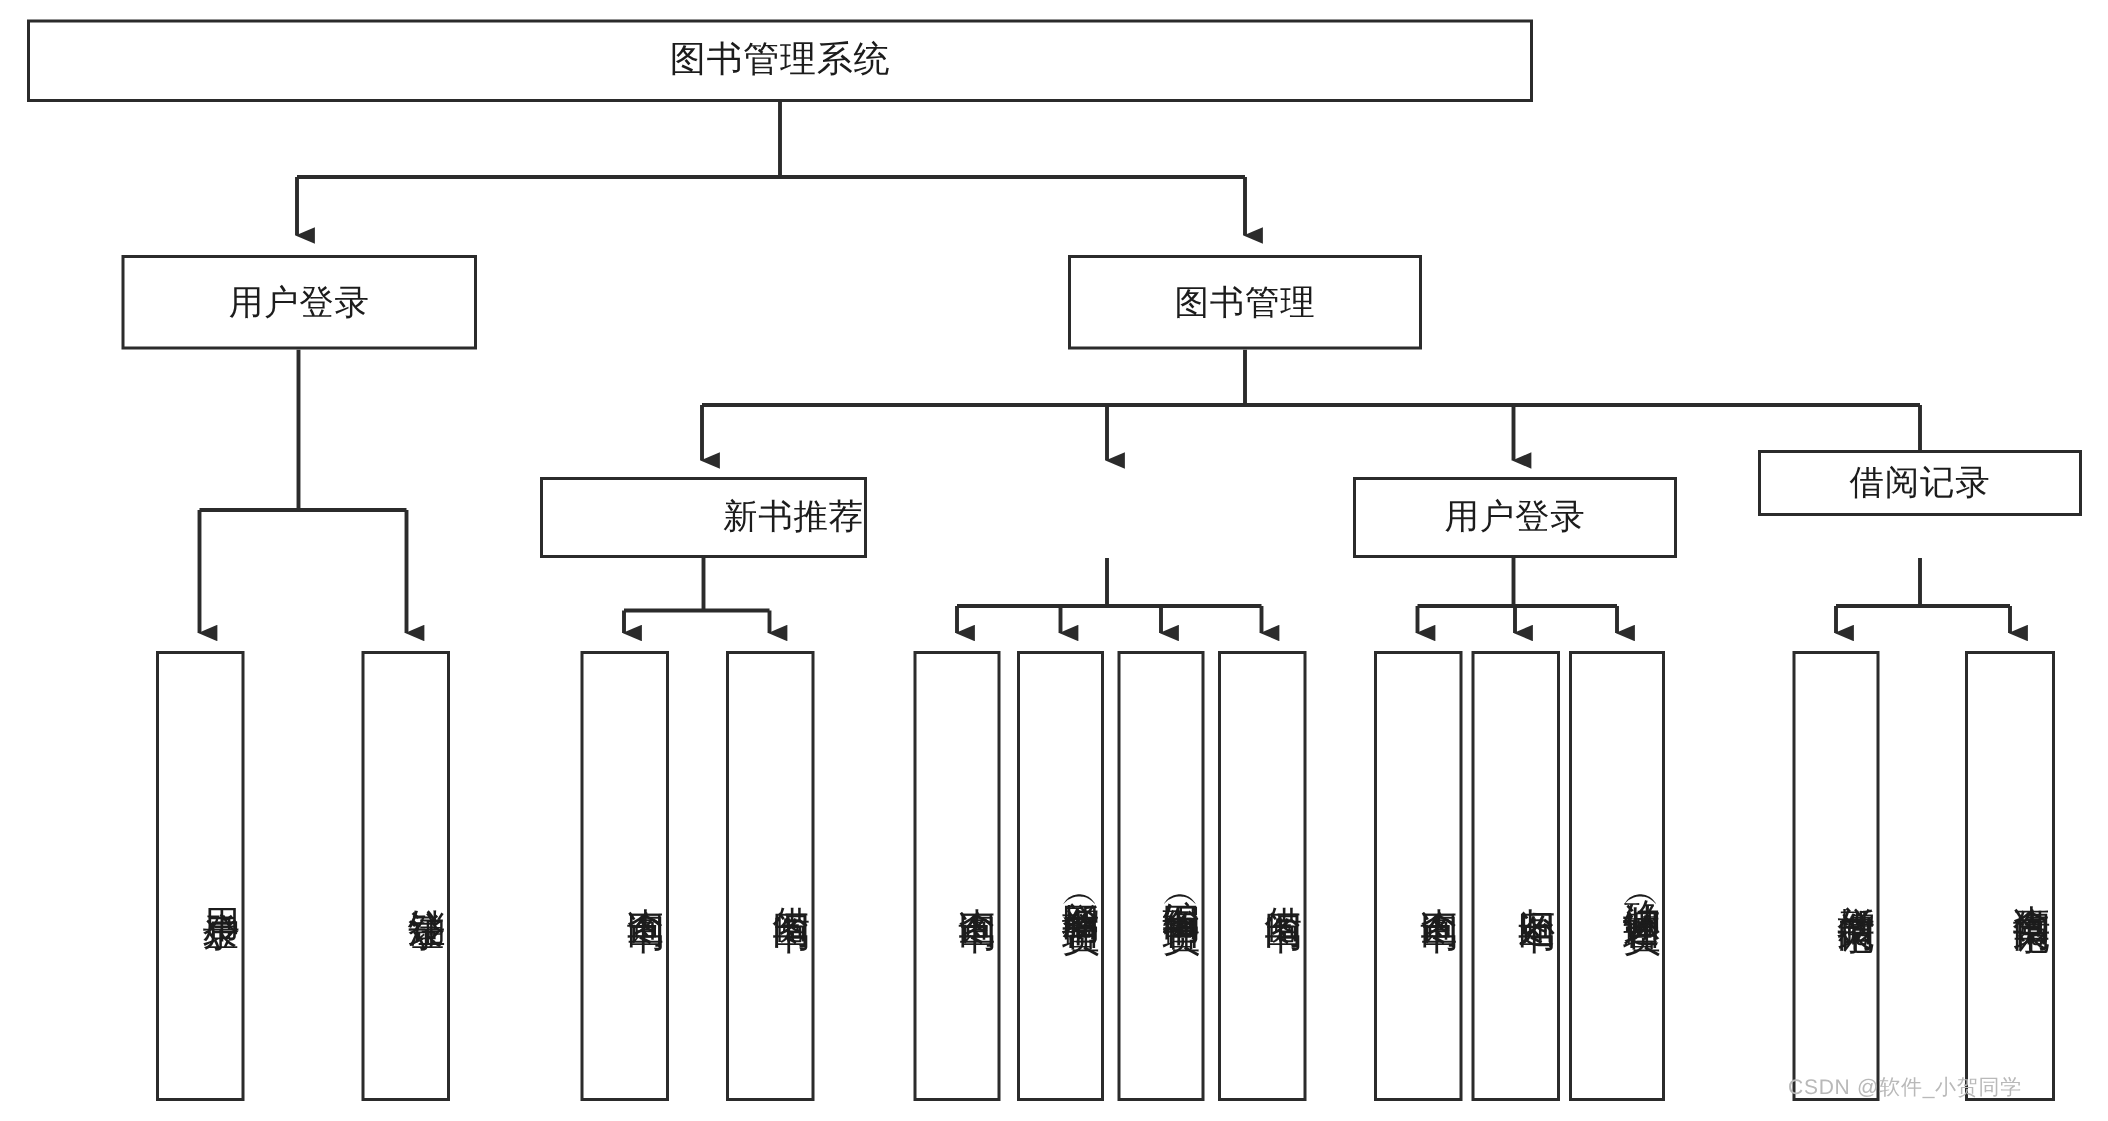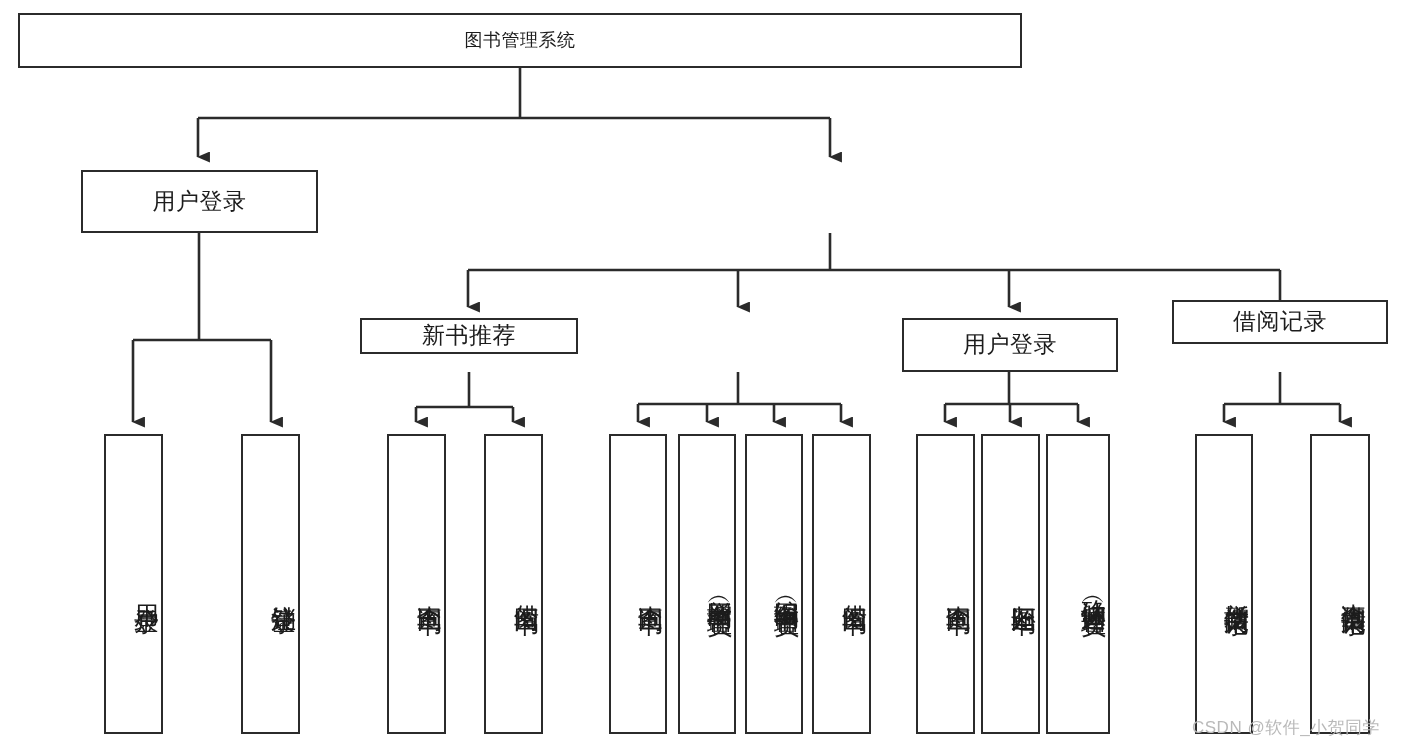--- a/index.html
+++ b/index.html
@@ -35,39 +35,39 @@
     justify-content: center;
     text-align: center;
     color: #1c1c1c;
     line-height: 1.12;
   }
   .node.h {
     font-size: 23px;
     letter-spacing: 0.5px;
   }
   .node.root {
-    font-size: 18px;
+    font-size: 24px;
   }
   .node.v {
     writing-mode: vertical-rl;
     text-orientation: upright;
     font-size: 25px;
     letter-spacing: 2px;
     align-items: flex-start;
     justify-content: center;
     padding-top: 10px;
   }
   .node.v .vtext {
     writing-mode: vertical-rl;
     text-orientation: upright;
     display: block;
   }
   .watermark {
     position: absolute;
-    font-size: 17px;
+    font-size: 14px;
     color: #b9b9b9;
     white-space: nowrap;
     letter-spacing: 0.5px;
   }
 </style>
 </head>
 <body>
 
 <div id="canvas">
 
@@ -121,22 +121,25 @@
     </g>
   </svg>
 
   <div class="node root h" style="left:18px; top:13px; width:1004px; height:55px;">
     <span>图书管理系统</span>
   </div>
 
   <div class="node h" style="left:81px; top:170px; width:237px; height:63px;">
     <span>用户登录</span>
   </div>
+  <div class="node h" style="left:712px; top:170px; width:236px; height:63px;">
+    <span>图书管理</span>
+  </div>
 
-  <div class="node h" style="left:360px; top:318px; width:218px; height:36px;">
+  <div class="node h" style="left:360px; top:318px; width:218px; height:54px;justify-content:flex-end;">
     <span>新书推荐</span>
   </div>
   <div class="node h" style="left:902px; top:318px; width:216px; height:54px;">
     <span>用户登录</span>
   </div>
   <div class="node h" style="left:1172px; top:300px; width:216px; height:44px;">
     <span>借阅记录</span>
   </div>
 
   <div class="node v" style="left:104px; top:434px; width:59px; height:300px;">

